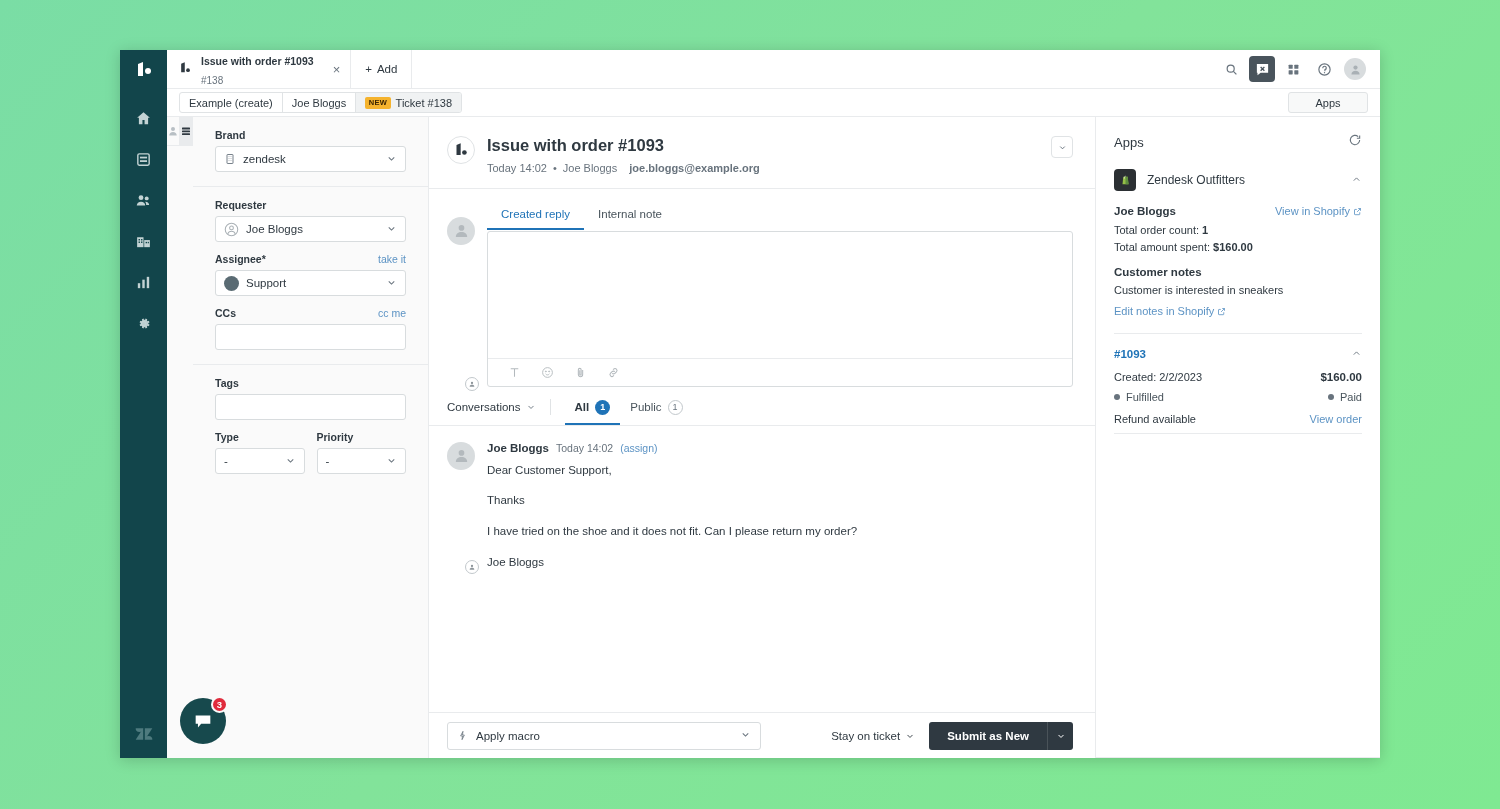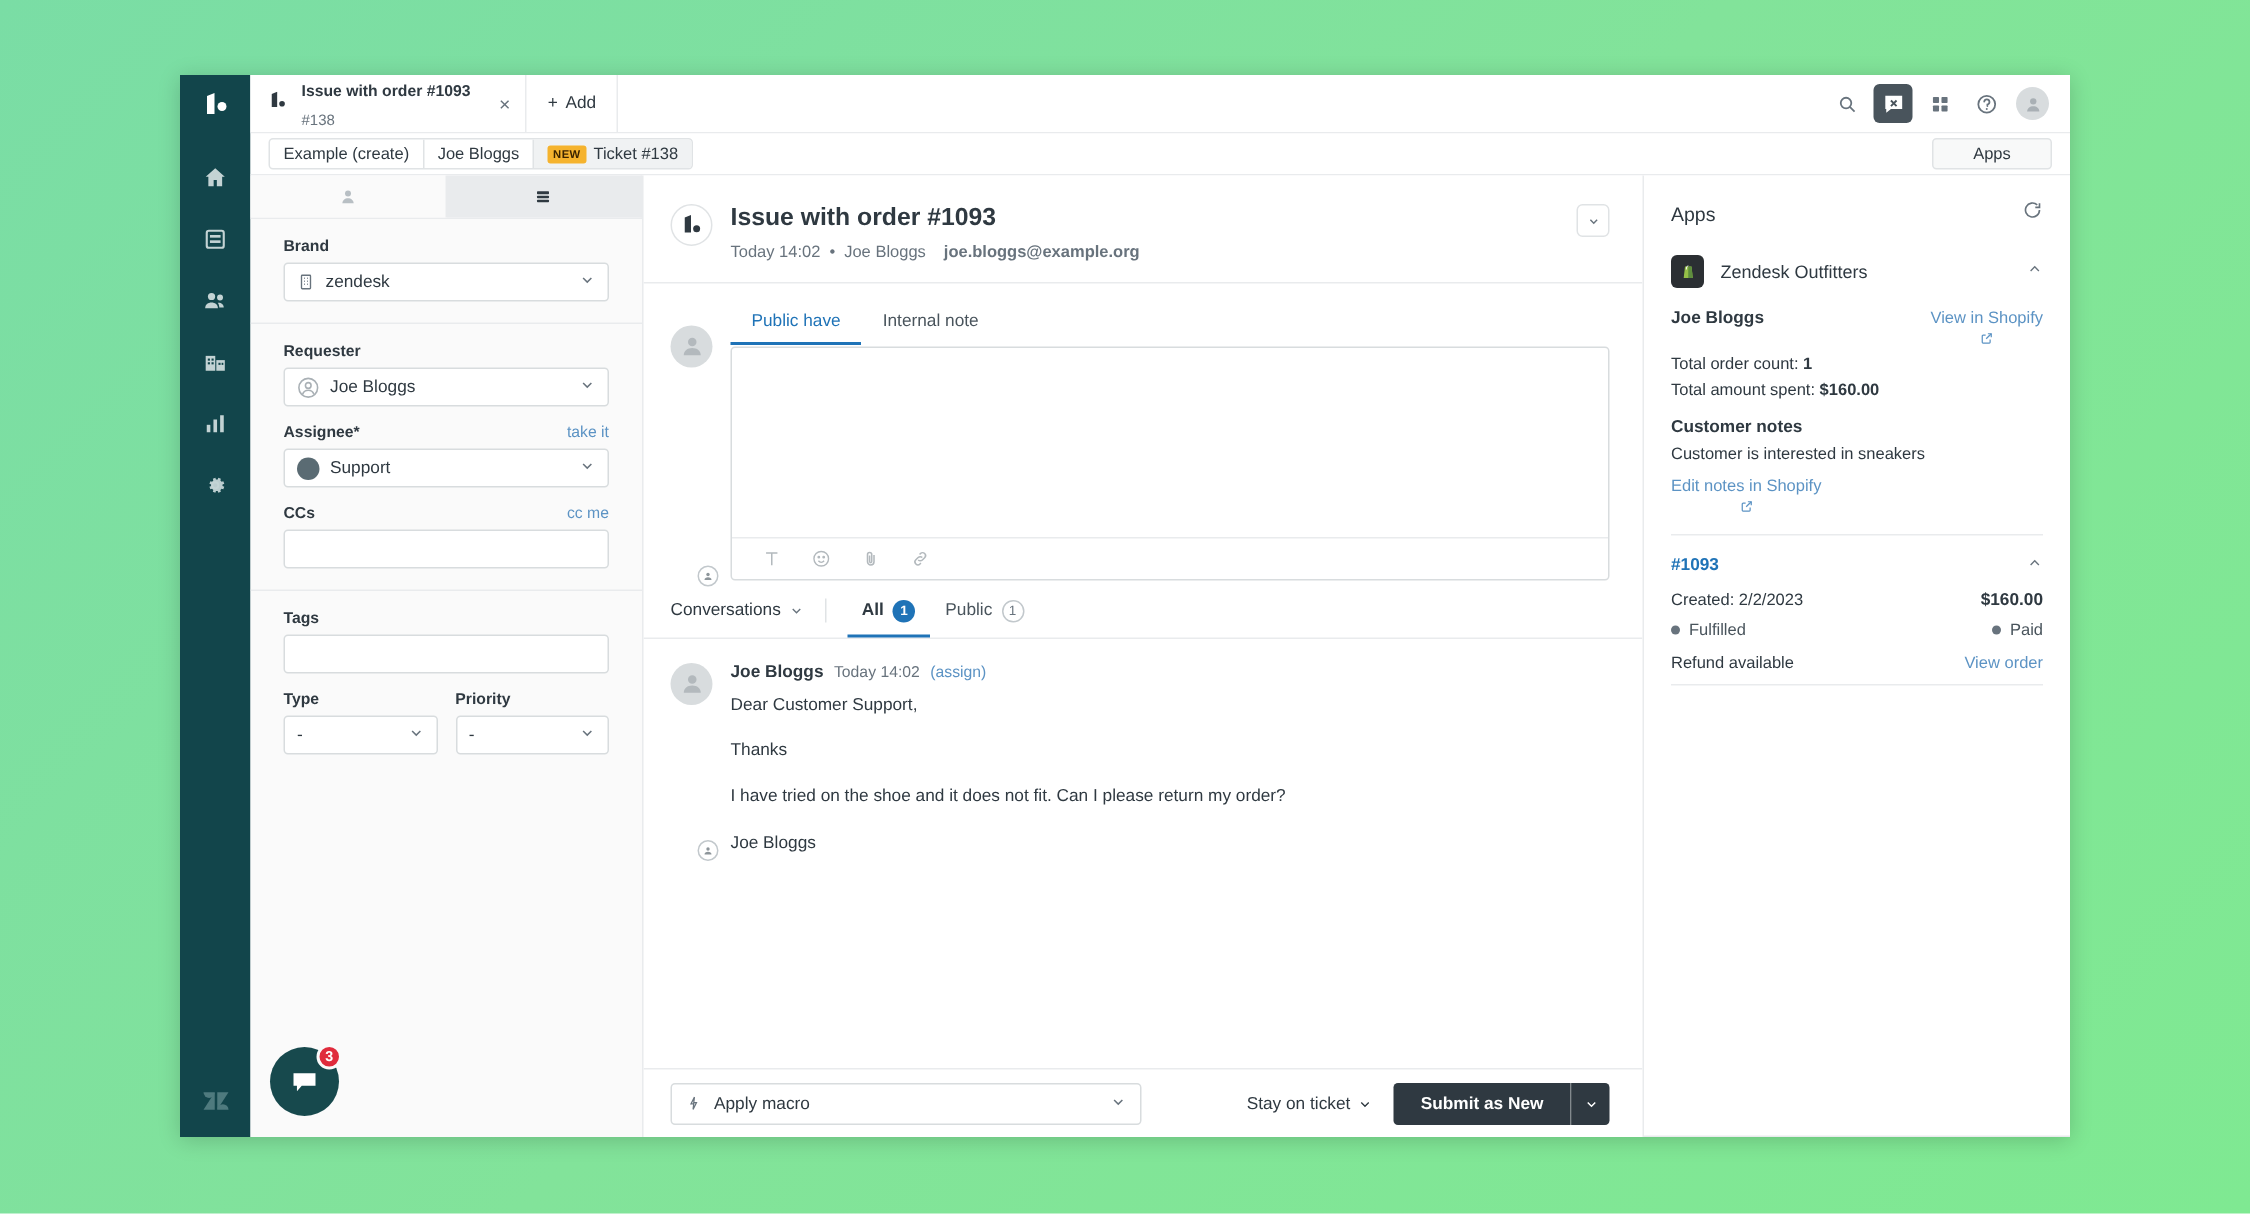--- a/index.html
+++ b/index.html
@@ -98,21 +98,21 @@
     font-size: 11px; color: #2f3941; cursor: pointer;
     display: flex; align-items: center; justify-content: center;
   }
 
   
   .main { flex: 1; display: flex; min-height: 0; }
 
   
   .props {
     width: 262px; flex: none; background: #fafafa;
-    border-right: 1px solid #e9ebed; display: flex; flex-direction: column;
+    border-right: 1px solid #e9ebed; display: flex; flex-direction: row;
     position: relative;
   }
   .props-tabs { display: flex; height: 29px; border-bottom: 1px solid #e9ebed; flex: none; }
   .ptab {
     flex: 1; display: flex; align-items: center; justify-content: center;
     cursor: pointer; background: #fafafa; border-right: 1px solid #e9ebed;
   }
   .ptab.active { background: #e9ebed; }
   .props-scroll { flex: 1; overflow: hidden; }
   .prop-sec { padding: 12px 22px 14px; border-bottom: 1px solid #e9ebed; }
@@ -267,21 +267,21 @@
   .ap-card { padding: 0 18px; }
   .ap-app-row { display: flex; align-items: center; gap: 11px; padding: 6px 0 14px; }
   .shopify-ico {
     width: 22px; height: 22px; border-radius: 4px; background: #2b2f33;
     display: flex; align-items: center; justify-content: center; flex: none;
   }
   .ap-app-name { font-size: 12px; color: #2f3941; }
   .ap-collapse { margin-left: auto; cursor: pointer; }
   .ap-row { display: flex; align-items: baseline; justify-content: space-between; margin-bottom: 7px; }
   .ap-name { font-size: 11.5px; font-weight: 700; color: #2f3941; }
-  .ap-link { font-size: 11px; color: #5c93c4; cursor: pointer; display: inline-flex; align-items: center; gap: 3px; flex-direction: column; }
+  .ap-link { font-size: 11px; color: #5c93c4; cursor: pointer; display: inline-flex; align-items: center; gap: 3px; }
   .ap-line { font-size: 11px; color: #2f3941; margin-bottom: 5px; }
   .ap-line b { font-weight: 700; }
   .ap-sub { font-size: 11.5px; font-weight: 700; color: #2f3941; margin: 13px 0 6px; }
   .ap-div { height: 1px; background: #e9ebed; margin: 14px 0 11px; }
   .ord-head { display: flex; align-items: center; margin-bottom: 8px; }
   .ord-id { font-size: 11.5px; font-weight: 700; color: #1f73b7; cursor: pointer; }
   .ord-row { display: flex; align-items: baseline; justify-content: space-between; margin-bottom: 8px; }
   .ord-created { font-size: 11px; color: #2f3941; }
   .ord-amt { font-size: 11.5px; font-weight: 700; color: #2f3941; }
   .status-row { display: flex; justify-content: space-between; margin-bottom: 10px; }
@@ -582,21 +582,21 @@
             </span>
             <span class="av-corner">
               <svg width="8" height="8" viewBox="0 0 24 24" fill="#8d959a">
                   <circle cx="12" cy="9" r="3.4"></circle>
                   <path d="M5 20c0-3.6 3-5.6 7-5.6s7 2 7 5.6z"></path>
                 </svg>
             </span>
           </div>
           <div class="comp-body">
             <div class="ctabs">
-              <div class="ctab active">Public have</div>
+              <div class="ctab active">Created reply</div>
               <div class="ctab">Internal note</div>
             </div>
             <div class="editor">
               <div class="editor-area"></div>
               <div class="editor-bar">
                 <span>
                   <svg width="13" height="13" viewBox="0 0 24 24" fill="none" stroke="#b3b9bd" stroke-width="1.9">
                       <path d="M5 5 h14 M12 5 v15"></path>
                     </svg>
                 </span>

